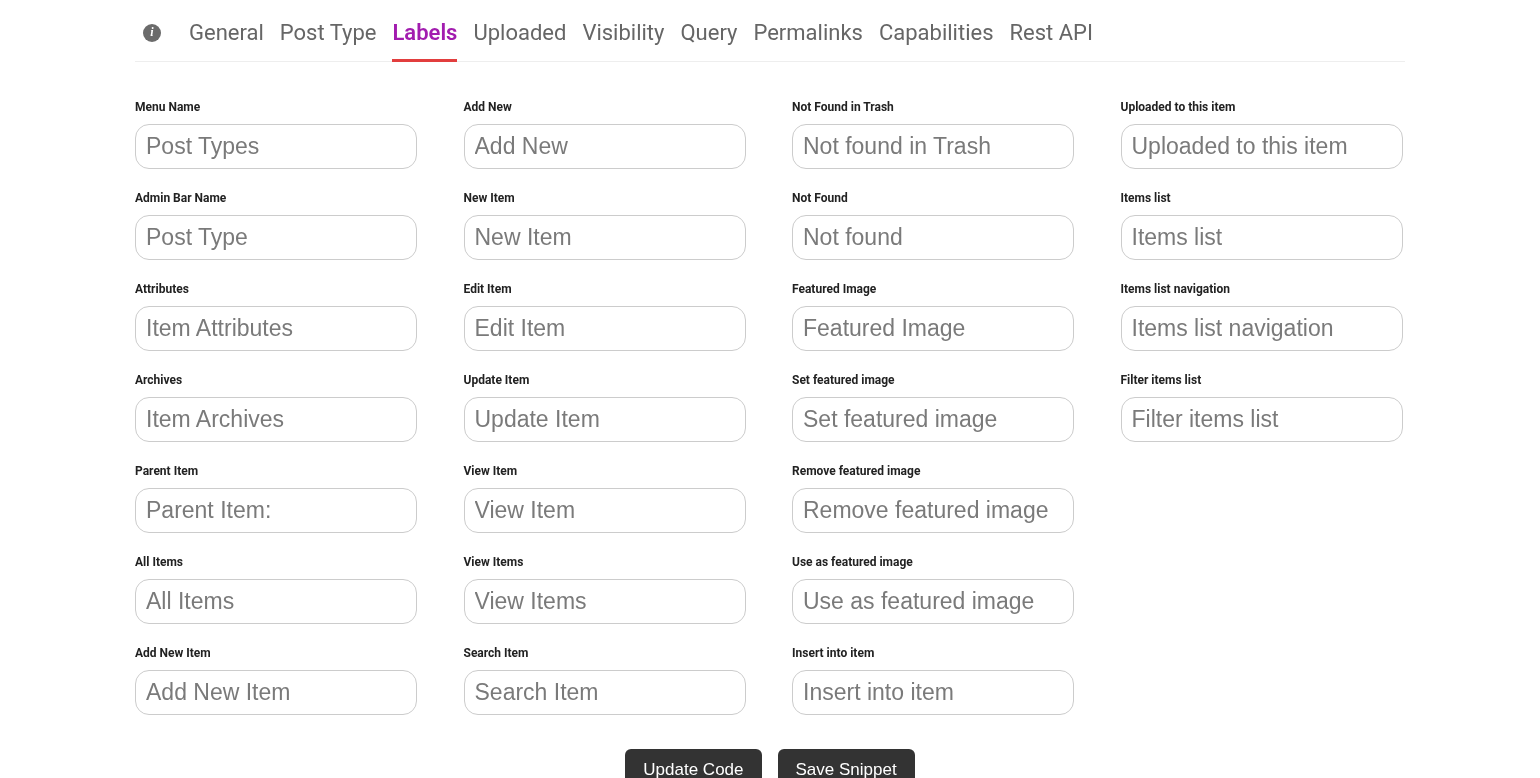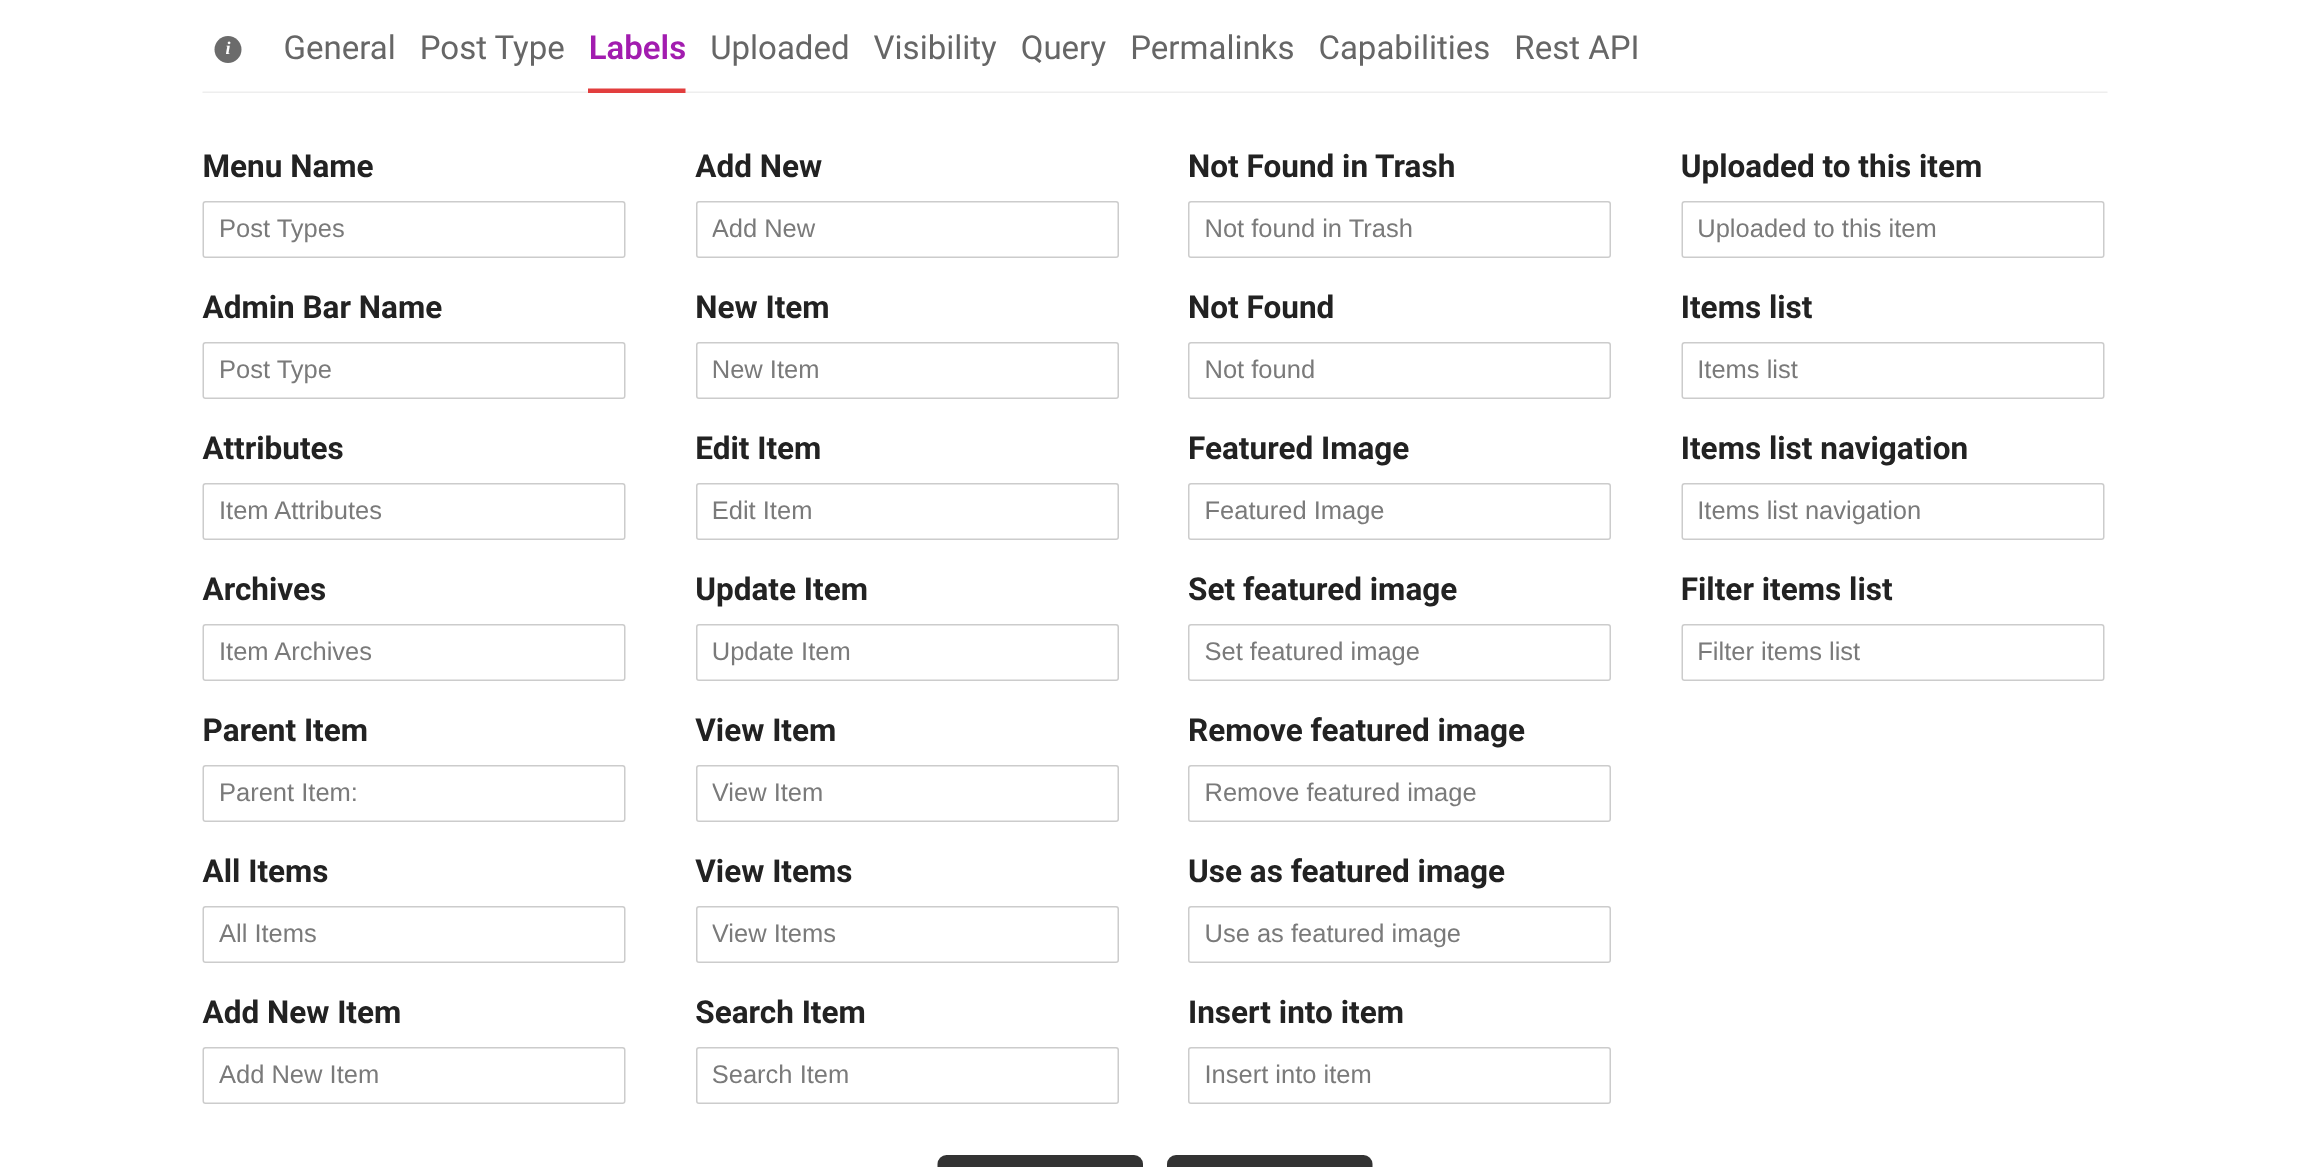--- a/index.html
+++ b/index.html
@@ -61,33 +61,33 @@
     }
     .form-grid {
       display: grid;
       grid-template-columns: repeat(4, 1fr);
       column-gap: 44px;
       padding: 38px 0 0 0;
     }
     .col { display: flex; flex-direction: column; }
     .field { margin-bottom: 22px; }
     .field-label {
-      font-size: 21px;
+      font-size: 12px;
       font-weight: 700;
       color: #222;
       margin-bottom: 10px;
       display: block;
     }
     .field-input {
       width: 100%;
       max-width: 282px;
-      font-size: 17px;
+      font-size: 23px;
       padding: 8px 10px;
       border: 1px solid #ccc;
-      border-radius: 2px;
+      border-radius: 14px;
       color: #222;
       outline: none;
       background: #fff;
     }
     .field-input::placeholder { color: #7a7a7a; }
     .actions {
       display: flex;
       justify-content: center;
       gap: 16px;
       padding: 12px 0 12px 0;

